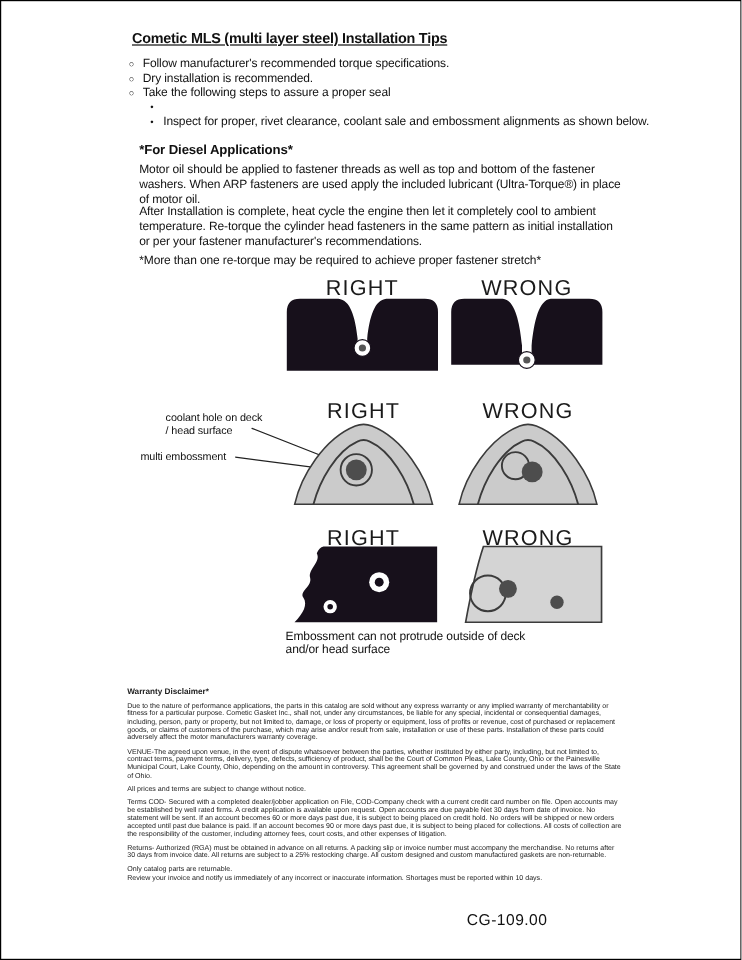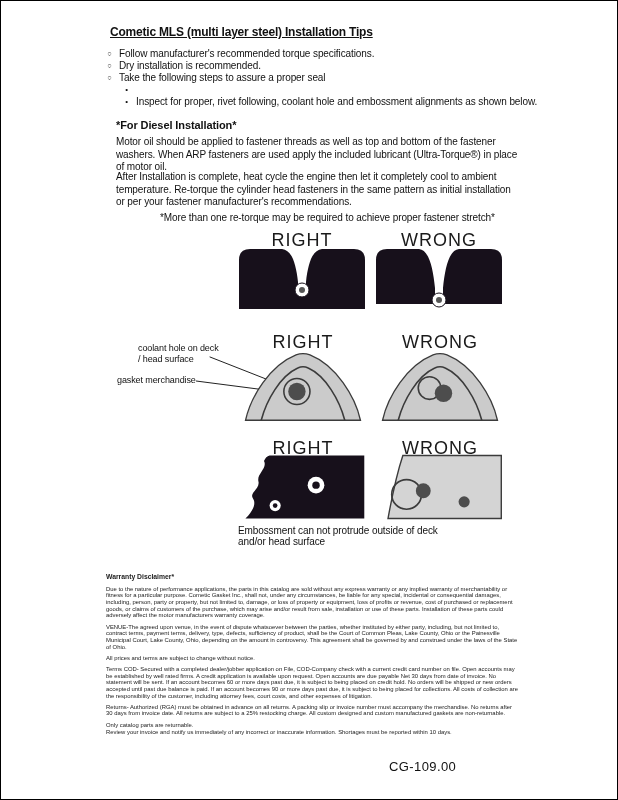--- a/index.html
+++ b/index.html
@@ -6,21 +6,21 @@
   html,body { background:#ffffff; }
   body { font-family:"Liberation Sans", sans-serif; color:#111; }
   .page { position:relative; width:618px; height:800px; background:#fff; border:1px solid #000; overflow:hidden; }
   .abs { position:absolute; }
   .title { font-weight:bold; font-size:12px; letter-spacing:-0.2px; text-decoration:underline; white-space:nowrap; }
   .bullet-row { display:flex; gap:5px; font-size:10px; line-height:12px; white-space:nowrap; letter-spacing:-0.1px; }
   .marker { width:9px; font-size:7.5px; line-height:12px; text-align:center; flex:none; }
   .sub .marker { font-size:8px; }
   .section-heading { font-weight:bold; font-size:11px; letter-spacing:-0.1px; }
   .para { font-size:10px; line-height:1.26; width:402px; letter-spacing:-0.1px; }
-  .note { font-size:10px; letter-spacing:-0.1px; white-space:nowrap;margin-left:44px; }
+  .note { font-size:10px; letter-spacing:-0.1px; white-space:nowrap; }
   .dlabel { font-size:18px; letter-spacing:1px; text-align:center; color:#1a1a1a; }
   .caption { font-size:10px; letter-spacing:-0.1px; }
   .ann { font-size:9px; line-height:1.2; letter-spacing:-0.1px; }
   .warranty { width:414px; font-size:5.9px; line-height:1.13; color:#222; }
   .warranty .w-head { font-weight:bold; font-size:6.8px; margin-bottom:5px; }
   .warranty p { margin-bottom:4.5px; }
   .footer-code { font-size:13px; letter-spacing:0.4px; }
   svg { display:block; }
 </style>
 </head>
@@ -44,25 +44,25 @@
       <span>Take the following steps to assure a proper seal</span>
     </div>
   </div>
 
   <div class="abs sub" style="left:121px;top:83px">
     <div class="bullet-row">
       <span class="marker">•</span>
     </div>
     <div class="bullet-row">
       <span class="marker">•</span>
-      <span>Inspect for proper, rivet following, coolant hole and embossment alignments as shown below.</span>
+      <span>Inspect for proper, rivet clearance, coolant sale and embossment alignments as shown below.</span>
     </div>
   </div>
 
-  <div class="abs section-heading" style="left:115px;top:118px">*For Diesel Installation*</div>
+  <div class="abs section-heading" style="left:115px;top:118px">*For Diesel Applications*</div>
   <div class="abs para" style="left:115px;top:135px">Motor oil should be applied to fastener threads as well as top and bottom of the fastener washers. When ARP fasteners are used apply the included lubricant (Ultra-Torque®) in place of motor oil.</div>
   <div class="abs para" style="left:115px;top:170px">After Installation is complete, heat cycle the engine then let it completely cool to ambient temperature. Re-torque the cylinder head fasteners in the same pattern as initial installation or per your fastener manufacturer's recommendations.</div>
   <div class="abs note" style="left:115px;top:211px">*More than one re-torque may be required to achieve proper fastener stretch*</div>
 
   <div class="abs dlabel" style="left:237px;top:229px;width:128px">RIGHT</div>
   <div class="abs dlabel" style="left:374px;top:229px;width:128px">WRONG</div>
 
   <div class="abs" style="left:237px;top:245px">
     <svg width="128" height="64" viewBox="0 0 128 64">
       <path d="M1,63 L1,14 Q1,3 12,3 L44,3 C54,4 58,18 60,36 L60,42 L68,42 L68,36 C70,18 74,4 84,3 L116,3 Q127,3 127,14 L127,63 Z" fill="#17101b"></path>
@@ -75,21 +75,21 @@
       <path d="M1,58 L1,14 Q1,3 12,3 L44,3 C54,4 58,22 60,42 L60,50 L68,50 L68,42 C70,22 74,4 84,3 L116,3 Q127,3 127,14 L127,58 Z" fill="#17101b"></path>
       <circle cx="64" cy="54" r="7" fill="#ffffff" stroke="#17101b" stroke-width="1"></circle>
       <circle cx="64" cy="54" r="3" fill="#555555"></circle>
     </svg>
   </div>
 
   <div class="abs dlabel" style="left:237px;top:331px;width:130px">RIGHT</div>
   <div class="abs dlabel" style="left:374px;top:331px;width:130px">WRONG</div>
 
   <div class="abs ann" style="left:137px;top:342px;width:84px">coolant hole on deck / head surface</div>
-  <div class="abs ann" style="left:116px;top:374px;white-space:nowrap">gasket merchandise</div>
+  <div class="abs ann" style="left:116px;top:374px;white-space:nowrap">multi embossment</div>
 
   <div class="abs" style="left:195px;top:346px">
     <svg width="112" height="52" viewBox="0 0 112 52">
       <line x1="14" y1="10" x2="98" y2="43" stroke="#222" stroke-width="1" stroke-linecap="round"></line>
       <line x1="0" y1="34" x2="85" y2="45" stroke="#222" stroke-width="1" stroke-linecap="round"></line>
     </svg>
   </div>
 
   <div class="abs" style="left:237px;top:347px">
     <svg width="130" height="74" viewBox="0 0 140 85">

